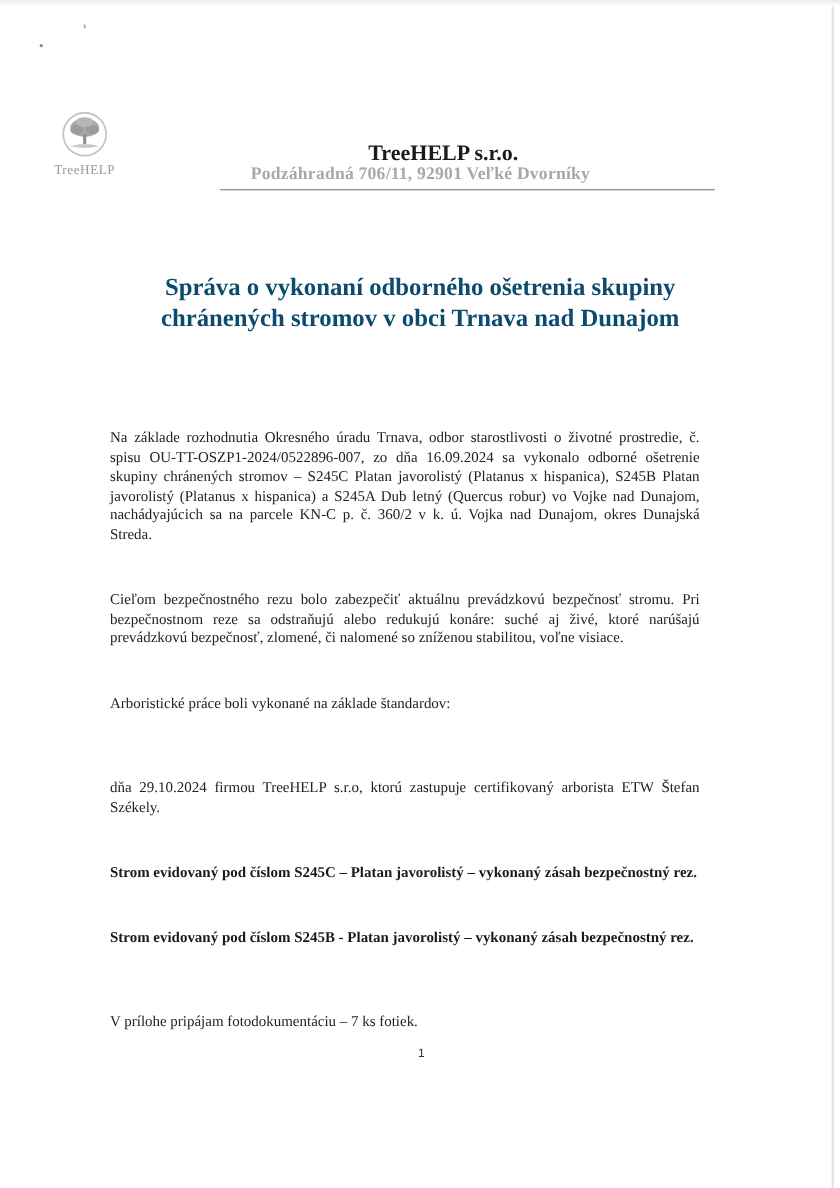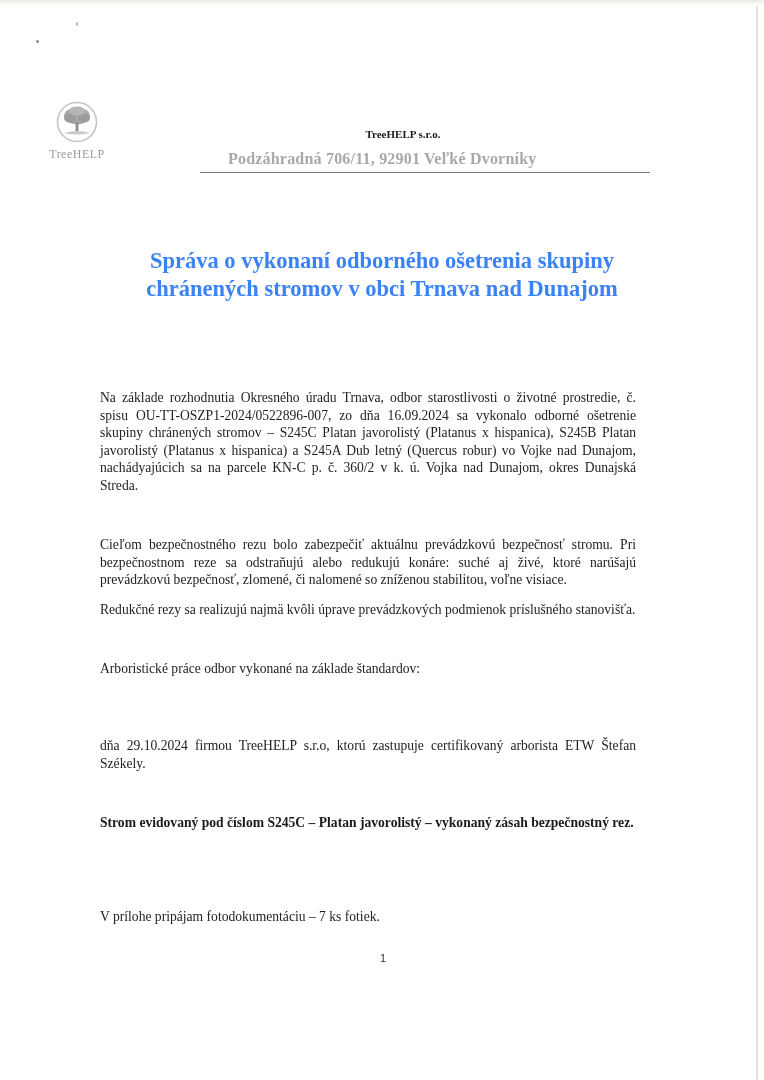--- a/index.html
+++ b/index.html
@@ -45,21 +45,21 @@
       font-size: 12px;
       color: #9a9a9a;
       letter-spacing: 0.5px;
       margin-top: 1px;
     }
     .company-name {
       position: absolute;
       left: 0; width: 764px;
       top: 128px;
       text-align: center;
-      font-size: 11px;
+      font-size: 20px;
       font-weight: bold;
       color: #1a1a1a;
       padding-left: 42px;
       box-sizing: border-box;
     }
     .company-address {
       position: absolute;
       left: 228px;
       top: 150px;
       font-size: 16px;
@@ -76,21 +76,21 @@
     }
     
     .title {
       position: absolute;
       left: 0; width: 764px;
       top: 247px;
       text-align: center;
       font-size: 22.5px;
       font-weight: bold;
       line-height: 28px;
-      color: #3b82f6;
+      color: #0c4a6e;
     }
     
     .body {
       position: absolute;
       left: 88px;
       top: 377px;
       width: 560px;
       font-size: 13.6px;
       line-height: 17.6px;
       color: #222;
@@ -138,27 +138,27 @@
 
 <div class="title">
   <div>Správa o vykonaní odborného ošetrenia skupiny</div>
   <div>chránených stromov v obci Trnava nad Dunajom</div>
 </div>
 
 <div class="body">
   <p class="justify">Na základe rozhodnutia Okresného úradu Trnava, odbor starostlivosti o životné prostredie, č. spisu OU-TT-OSZP1-2024/0522896-007, zo dňa 16.09.2024 sa vykonalo odborné ošetrenie skupiny chránených stromov – S245C Platan javorolistý (Platanus x hispanica), S245B Platan javorolistý (Platanus x hispanica) a S245A Dub letný (Quercus robur) vo Vojke nad Dunajom, nachádyajúcich sa na parcele KN-C p. č. 360/2 v k. ú. Vojka nad Dunajom, okres Dunajská Streda.</p>
   <div class="gap"></div>
   <p class="justify">Cieľom bezpečnostného rezu bolo zabezpečiť aktuálnu prevádzkovú bezpečnosť stromu. Pri bezpečnostnom reze sa odstraňujú alebo redukujú konáre: suché aj živé, ktoré narúšajú prevádzkovú bezpečnosť, zlomené, či nalomené so zníženou stabilitou, voľne visiace.</p>
-  <p>Redukčné rezy sa realizujú najmä kvôli úprave prevádzkových podmienok príslušného stanovišťa.</p>
   <div class="gap"></div>
-  <p>Arboristické práce odbor vykonané na základe štandardov:</p>
+  <p>Arboristické práce boli vykonané na základe štandardov:</p>
   <div class="gap"></div>
   <div class="gap"></div>
   <p class="justify">dňa 29.10.2024 firmou TreeHELP s.r.o, ktorú zastupuje certifikovaný arborista ETW Štefan Székely.</p>
   <div class="gap"></div>
   <p class="bold">Strom evidovaný pod číslom S245C – Platan javorolistý – vykonaný zásah bezpečnostný rez.</p>
   <div class="gap"></div>
+  <p class="bold">Strom evidovaný pod číslom S245B -  Platan javorolistý – vykonaný zásah bezpečnostný rez.</p>
   <div class="gap"></div>
   <div class="gap"></div>
   <p>V prílohe pripájam fotodokumentáciu – 7 ks fotiek.</p>
 </div>
 
 <div class="page-number">1</div>
 
 </body></html>

